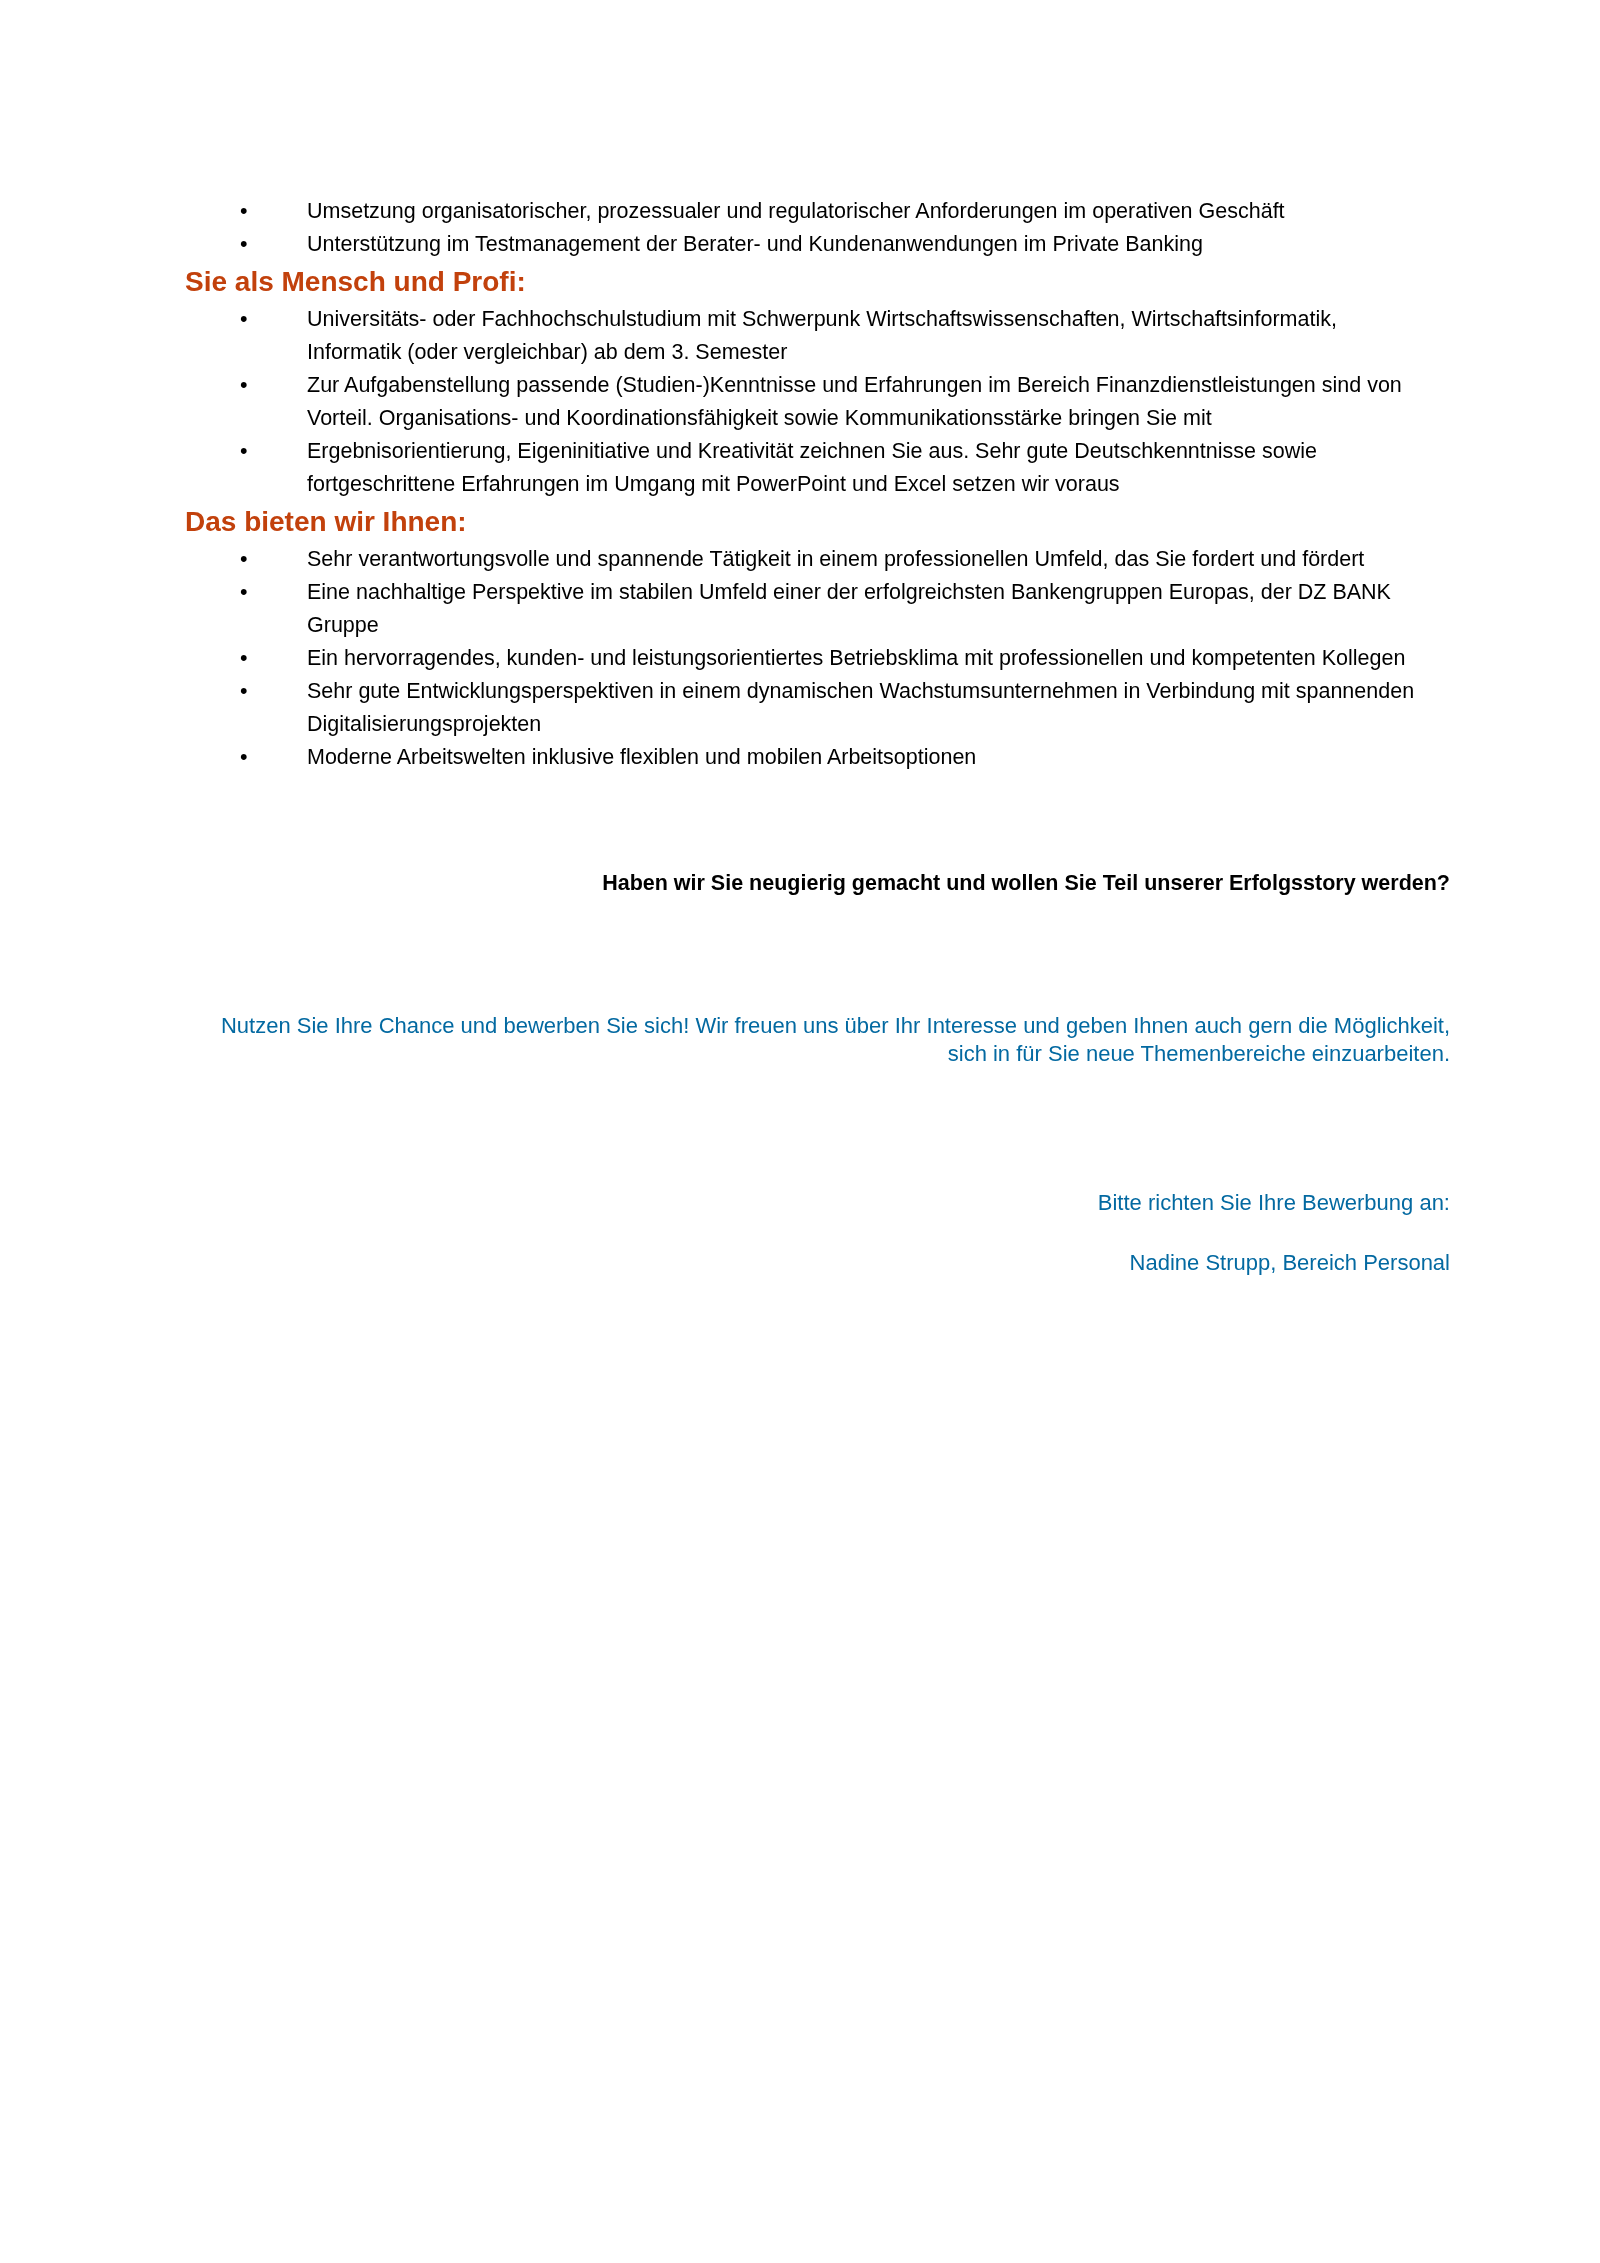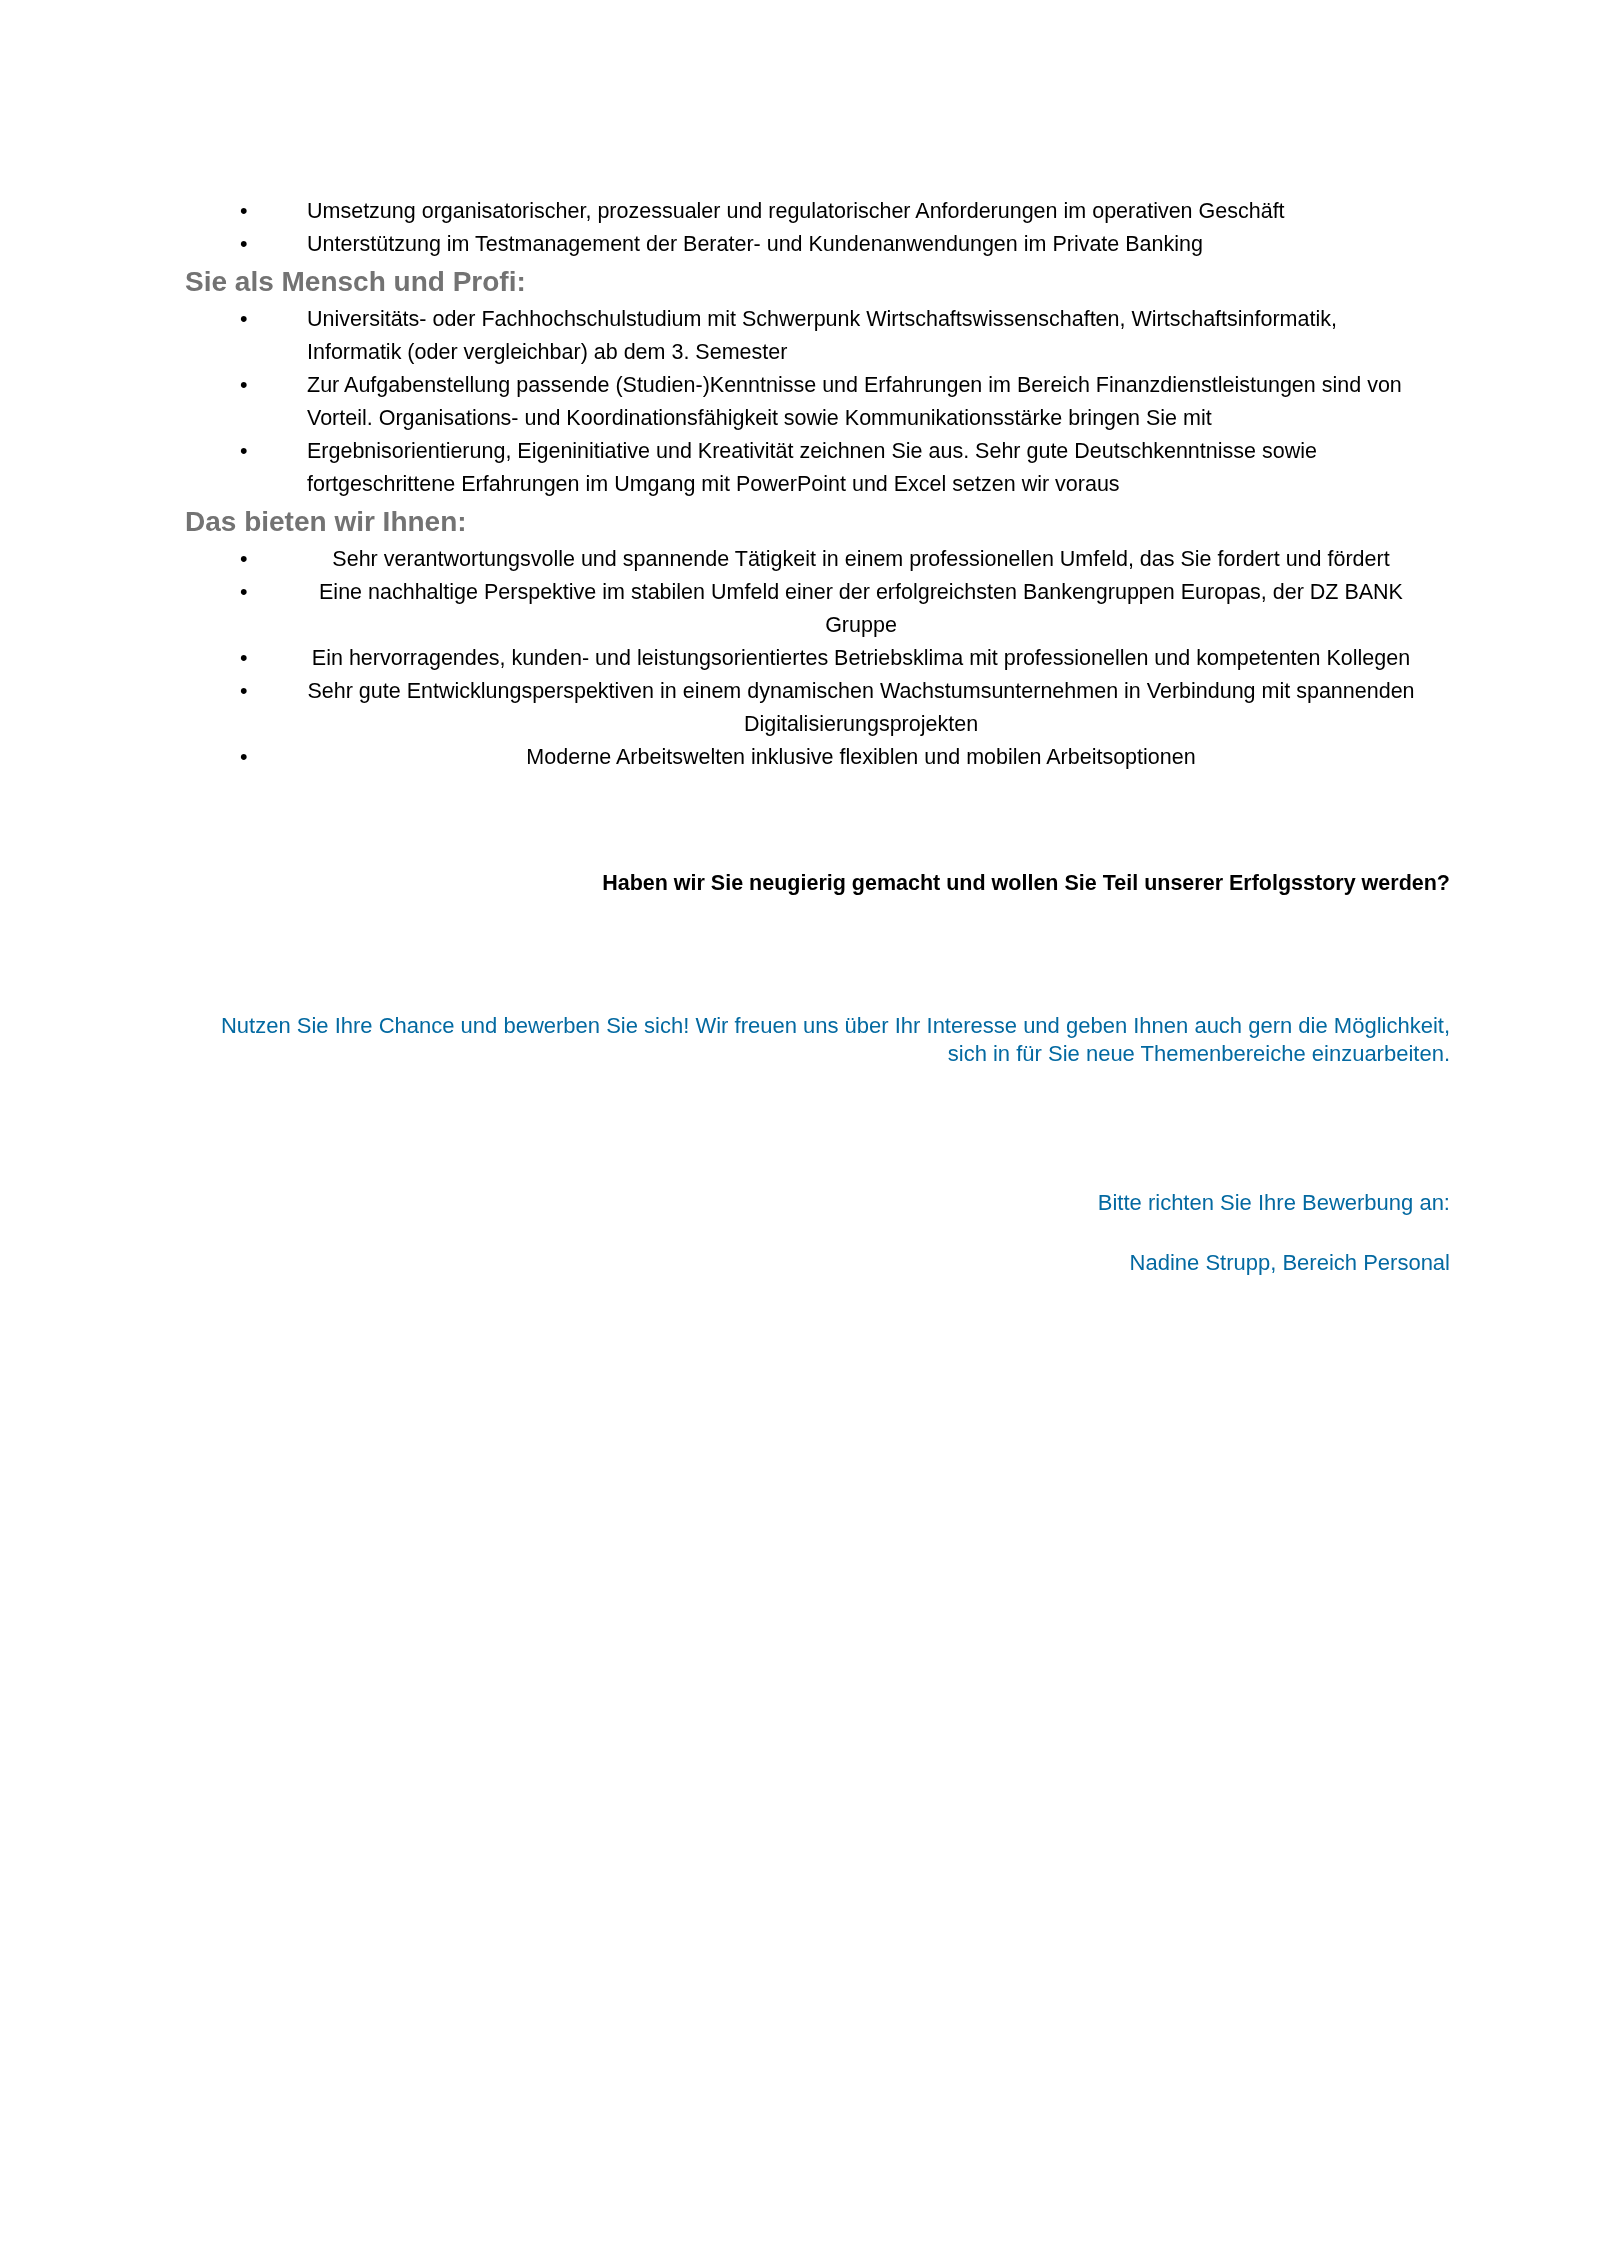--- a/index.html
+++ b/index.html
@@ -47,26 +47,26 @@
     top: 0;
     font-size: 21.5px;
     line-height: 33px;
     color: #000000;
   }
   h2.section-heading {
     margin: 0;
     font-size: 28px;
     line-height: 42px;
     font-weight: bold;
-    color: #737373;
+    color: #c2410c;
   }
   .h1-gap   { margin-top: 97px; }   
   .list2-gap{ margin-top: 111px; }  
   .h2-gap   { margin-top: 93px; }   
-  .list3-gap{ margin-top: 114px; text-align: center; }  
+  .list3-gap{ margin-top: 114px; }  
   p { margin: 0; text-align: right; }
   .question {
     margin-top: 93px;
     font-size: 21.5px;
     line-height: 33px;
     font-weight: bold;
     color: #000000;
   }
   .invitation   { margin-top: 112px; }
   .application  { margin-top: 121px; }

